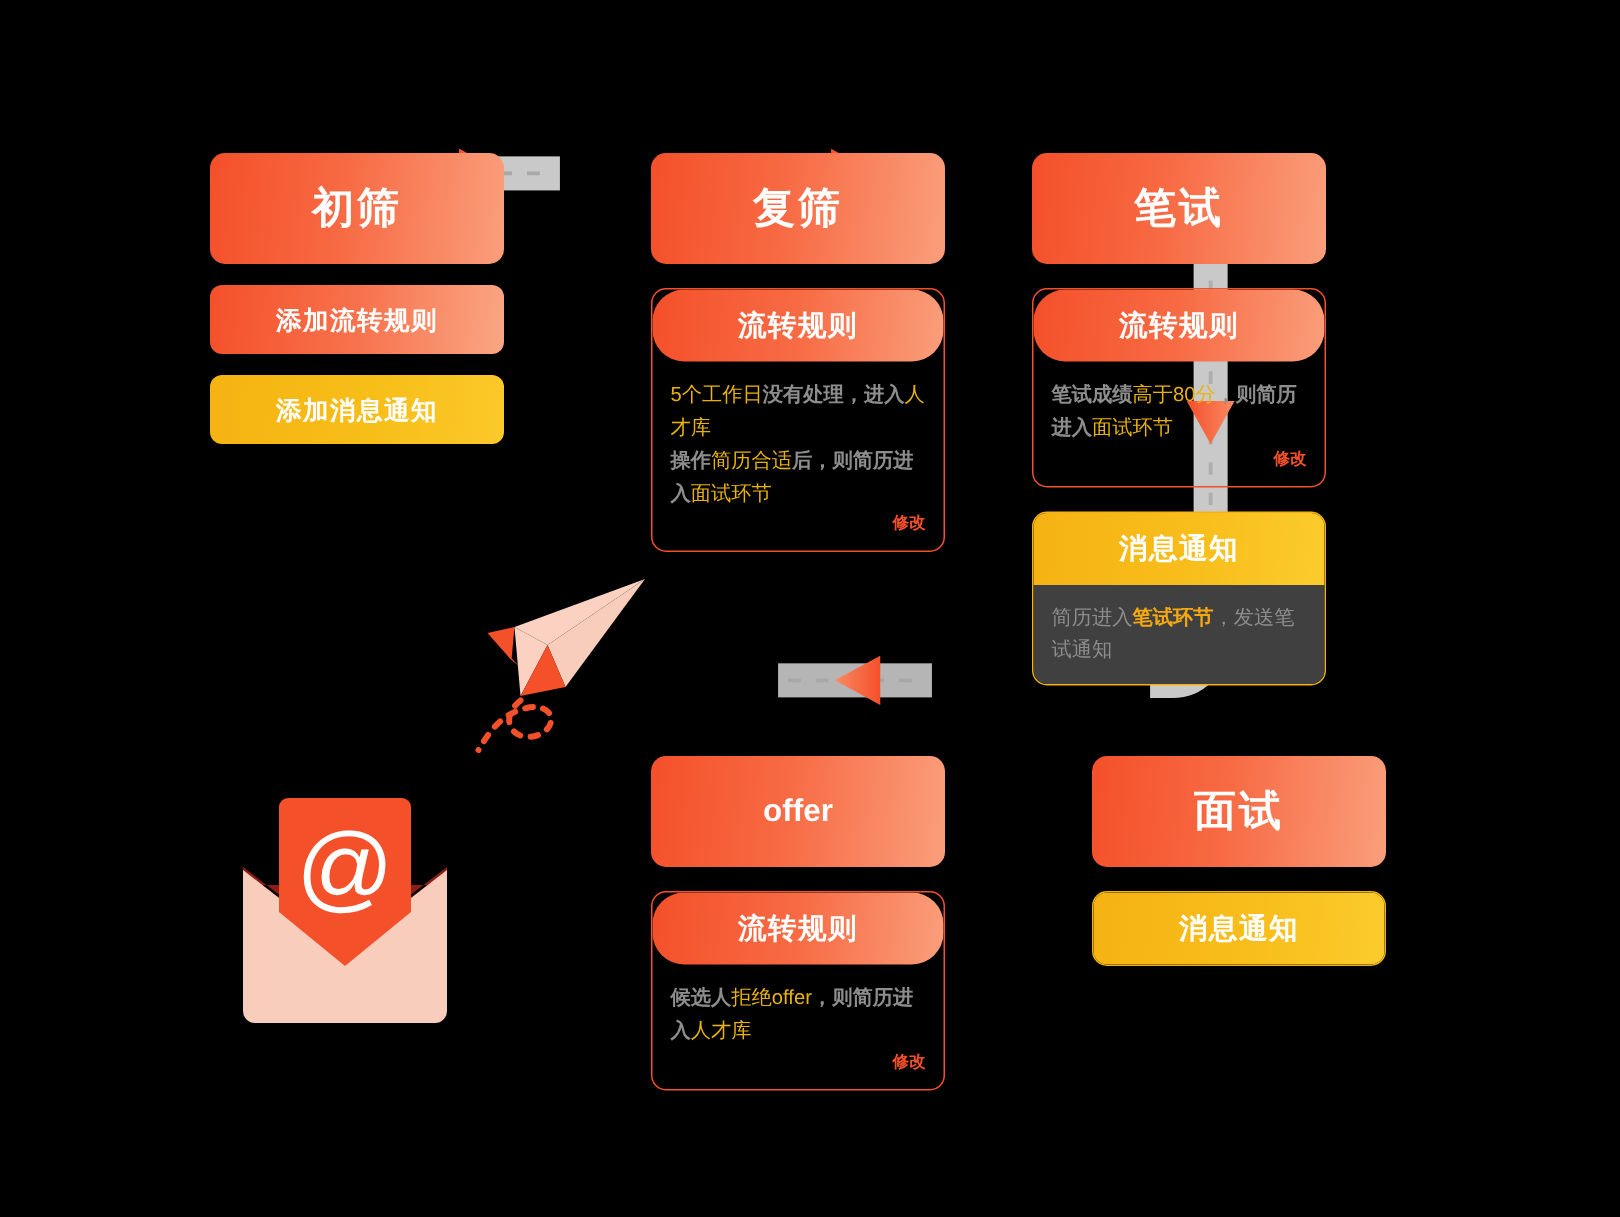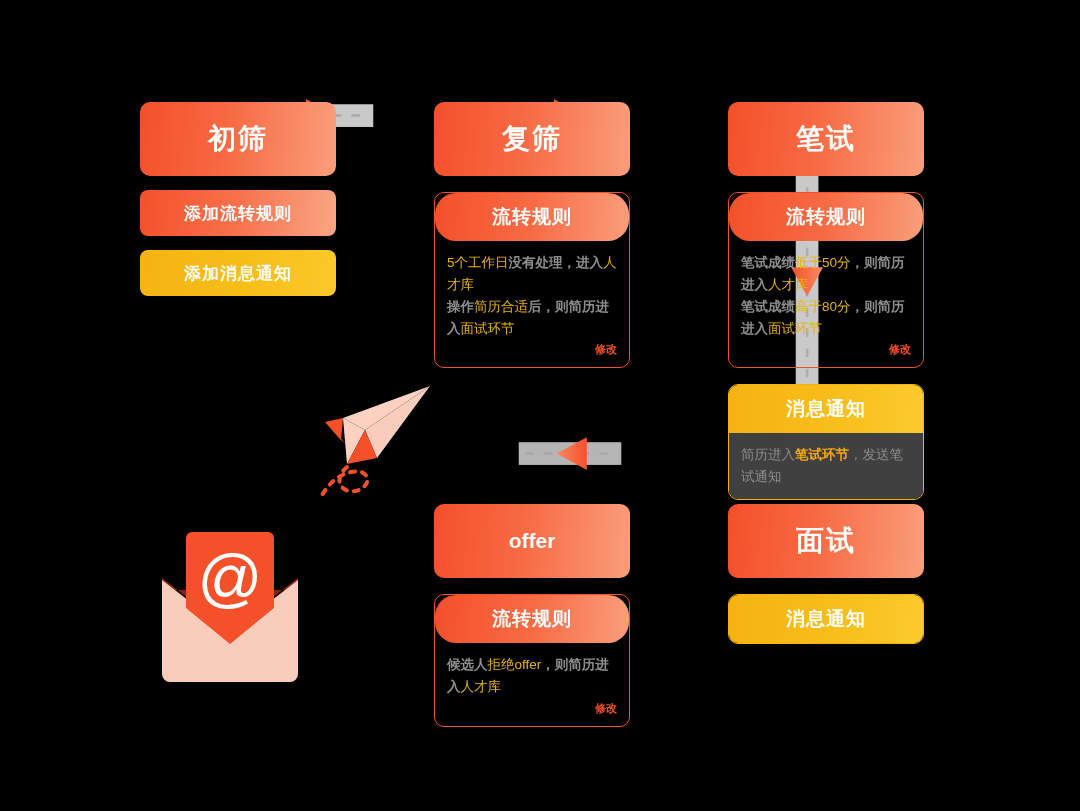--- a/index.html
+++ b/index.html
@@ -125,26 +125,25 @@
     <div class="panel rule">
       <div class="panel-head">流转规则</div>
       <div class="panel-body">
           <span class="rule-line"><span class="hl">5个工作日</span><span>没有处理，进入</span><span class="hl">人才库</span></span>
           <span class="rule-line"><span>操作</span><span class="hl">简历合适</span><span>后，则简历进入</span><span class="hl">面试环节</span></span>
         <span class="edit-link">修改</span>
       </div>
     </div>
   </div>
 
-  <div class="col" style="left:728px; top:102px;">
+  <div class="col" style="left:688px; top:102px;">
     <div class="stage-header">笔试</div>
     <div class="panel rule">
       <div class="panel-head">流转规则</div>
       <div class="panel-body">
-          <span class="rule-line"><span>笔试成绩</span><span class="hl">低于50分</span><span>，则简历进入</span><span class="hl">人才库</span></span>
           <span class="rule-line"><span>笔试成绩</span><span class="hl">高于80分</span><span>，则简历进入</span><span class="hl">面试环节</span></span>
         <span class="edit-link">修改</span>
       </div>
     </div>
     <div class="panel notify">
       <div class="panel-head">消息通知</div>
       <div class="panel-body" style="min-height:66px;">
           <span class="rule-line"><span>简历进入</span><span class="hl">笔试环节</span><span>，发送笔试通知</span></span>
         </div>
     </div>

